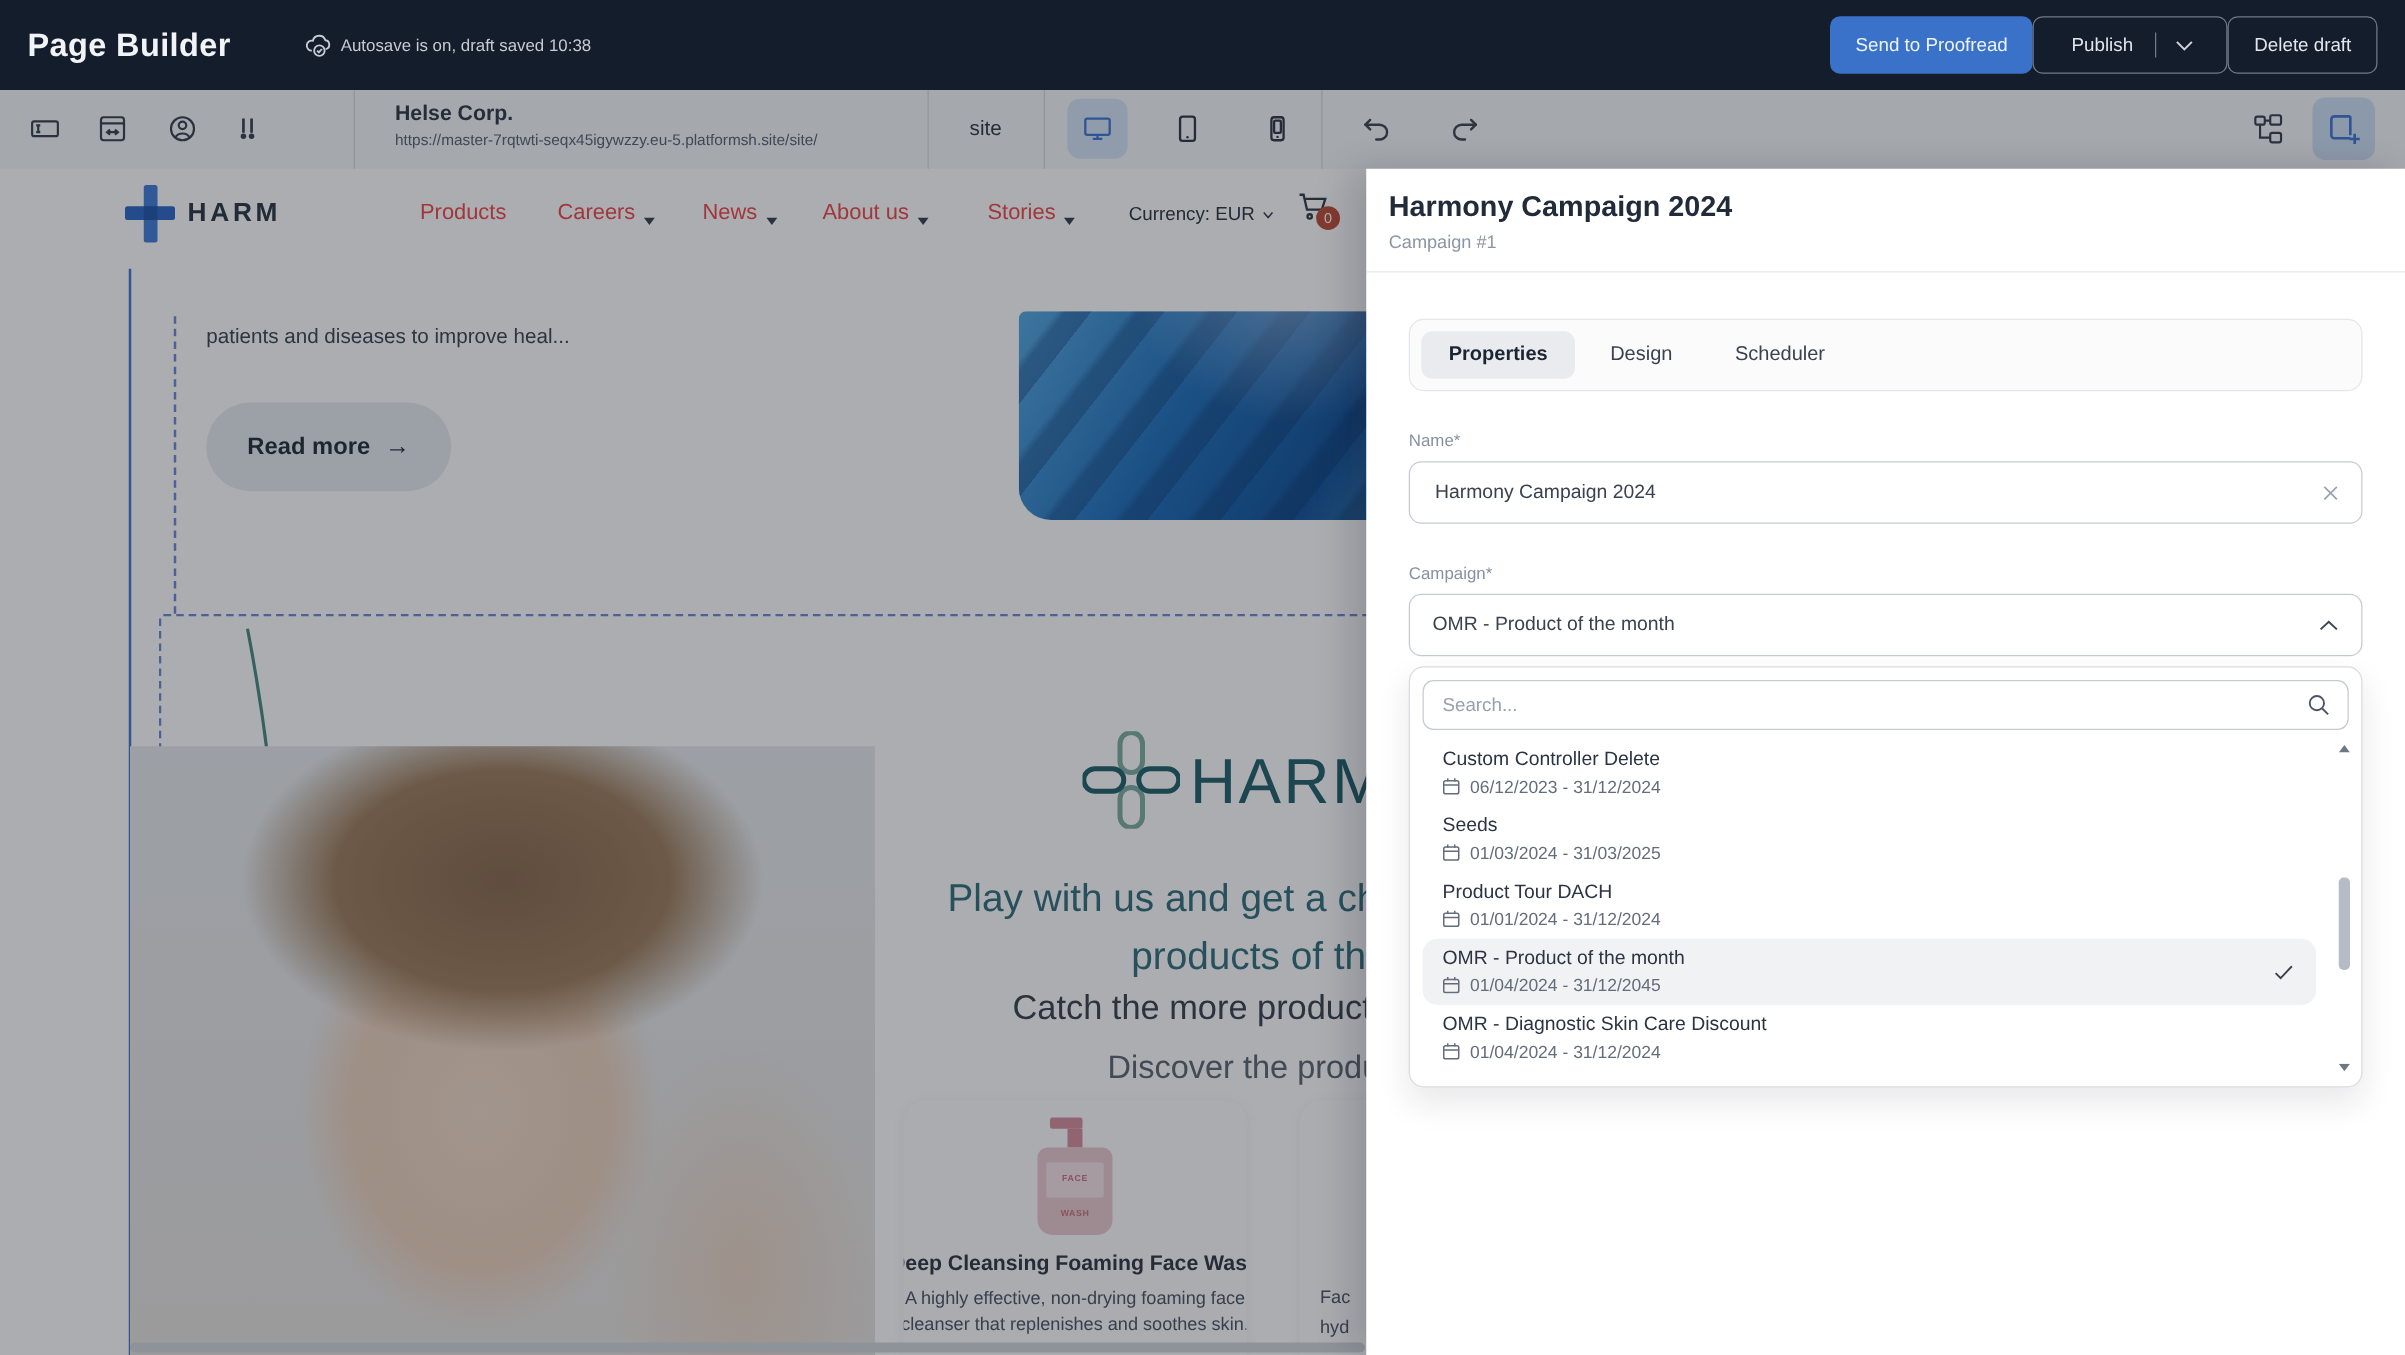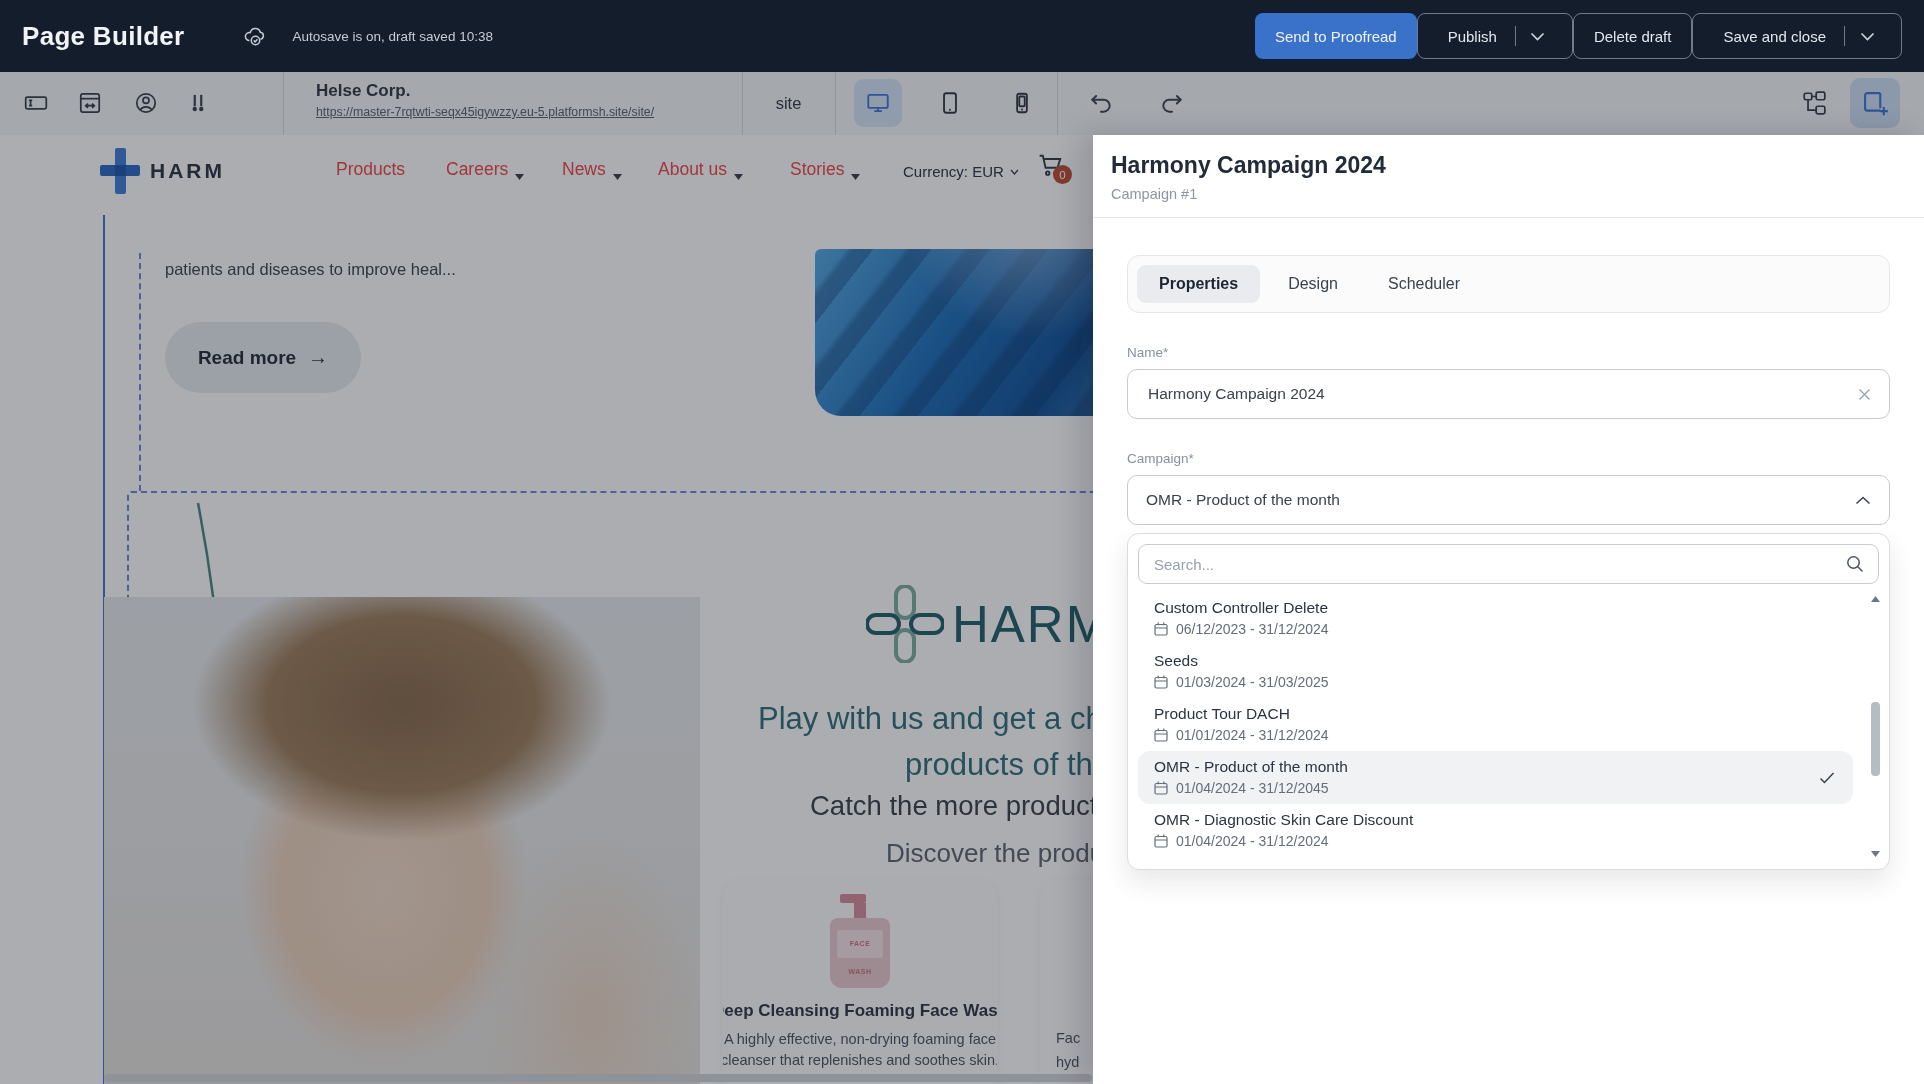--- a/index.html
+++ b/index.html
@@ -5,39 +5,39 @@
   html,body{margin:0;padding:0}
   body{width:1924px;height:1084px;overflow:hidden;position:relative;background:#fff;
        font-family:"Liberation Sans",sans-serif;-webkit-font-smoothing:antialiased}
   .abs{position:absolute}
   svg{display:block}
 
   
   .topbar{position:absolute;top:0;left:0;width:100%;height:72px;background:#141d2b;
           display:flex;align-items:center;padding:0 22px;box-sizing:border-box;z-index:30}
   .tb-title{font-size:26px;font-weight:700;color:#f1f3f6;letter-spacing:.3px}
-  .autosave{display:flex;align-items:center;gap:26px;margin-left:58px;color:#c6ccd5;font-size:13.5px}
+  .autosave{display:flex;align-items:center;gap:6px;margin-left:58px;color:#c6ccd5;font-size:13.5px}
   .tb-actions{margin-left:auto;display:flex;}
   .btn{height:46px;border-radius:8px;display:flex;align-items:center;font-size:15px;
        color:#e3e7ed;border:1.5px solid #6f7a8b;background:transparent;box-sizing:border-box;cursor:pointer}
   .btn-primary{background:#3b72c9;border:none;color:#eef3fb;padding:0 20px}
   .btn-plain{padding:0 20px}
   .btn-split{padding:12px}
   .btn-split .lbl{padding:0 18px}
   .btn-split .chev{width:44px;align-self:stretch;display:flex;align-items:center;justify-content:center;
                    border-left:1.5px solid #6f7a8b;color:#cfd5dd}
 
   
   .toolbar{position:absolute;top:72px;left:0;width:100%;height:63px;background:#f6f7f9;z-index:1}
   .tool-ic{position:absolute;top:8px;width:46px;height:46px;display:flex;align-items:center;
            justify-content:center;color:#333d4b;border-radius:9px;cursor:pointer}
   .tb-divider{position:absolute;top:0;bottom:0;width:1px;background:#d7dade}
   .site-info{position:absolute;left:316px;top:9px}
   .site-name{font-size:17px;font-weight:700;color:#2b3541}
-  .site-url{font-size:12.3px;color:#55606f;text-decoration:underline;margin-top:4px;display:block}
+  .site-url{font-size:12.3px;color:#55606f;margin-top:4px;display:block}
   .site-label{position:absolute;left:742px;top:0;width:93px;height:63px;display:flex;align-items:center;
               justify-content:center;font-size:16.5px;color:#2c3541}
   .device-btn{position:absolute;top:7px;width:48px;height:48px;border-radius:10px;display:flex;
               align-items:center;justify-content:center;color:#2b3440;cursor:pointer}
   .device-btn.active{background:#d4e2f6;color:#3d74d1}
   .hl-btn{position:absolute;top:6px;width:50px;height:50px;border-radius:10px;display:flex;
           align-items:center;justify-content:center;cursor:pointer}
 
   
   .dim{position:absolute;left:0;top:72px;right:0;bottom:0;background:rgba(26,32,44,.37);
@@ -164,28 +164,20 @@
       <span class="lbl">Publish</span>
       <span class="chev">
         <svg width="15" height="9" viewBox="0 0 15 9" fill="none" stroke="currentColor" stroke-width="1.6">
             <polyline points="1.5,1.5 7.5,7.5 13.5,1.5"></polyline>
           </svg>
       </span>
     </div>
     <div class="btn btn-plain">
       <span>Delete draft</span>
     </div>
-    <div class="btn btn-split">
-      <span class="lbl">Save and close</span>
-      <span class="chev">
-        <svg width="15" height="9" viewBox="0 0 15 9" fill="none" stroke="currentColor" stroke-width="1.6">
-            <polyline points="1.5,1.5 7.5,7.5 13.5,1.5"></polyline>
-          </svg>
-      </span>
-    </div>
   </div>
 </div>
 
 <div class="toolbar">
   <div class="tool-ic" style="left:13px">
     <svg width="26" height="26" viewBox="0 0 24 24" fill="none" stroke="currentColor" stroke-width="1.6">
       <rect x="2.5" y="6.5" width="19" height="11" rx="1.5"></rect>
         <path d="M7 9.5 v5 M5.5 9.5 h3 M5.5 14.5 h3"></path>
     </svg>
   </div>

